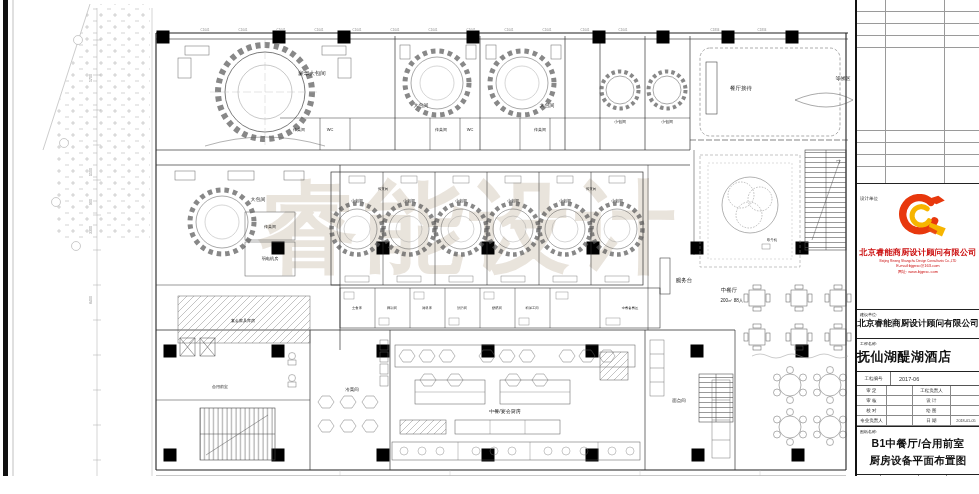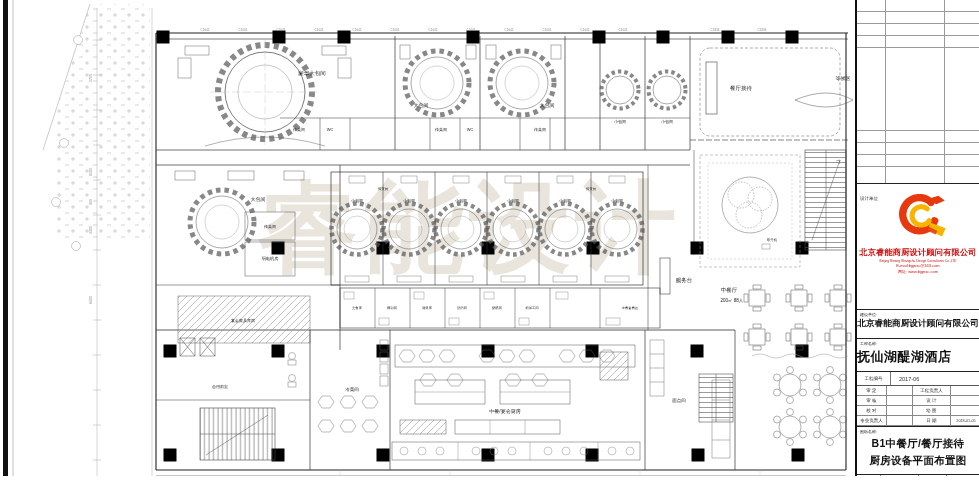--- a/index.html
+++ b/index.html
@@ -550,21 +550,21 @@
     <div class="ac">绘 图</div>
     <div class="ac last"></div>
     <div class="ac">专业负责人</div>
     <div class="ac"></div>
     <div class="ac">日 期</div>
     <div class="ac last dt">2018-01-05</div>
   </div>
 
   <div class="tb-dname">
     <div class="tb-lab">图纸名称:</div>
-    <div class="dname">B1中餐厅/餐厅接待</div>
+    <div class="dname">B1中餐厅/合用前室</div>
     <div class="dname">厨房设备平面布置图</div>
   </div>
 
   <div class="bg">
     <div class="bc">专业</div>
     <div class="bc v">厨房设备</div>
     <div class="bc">图号</div>
     <div class="bc last v">A1</div>
     <div class="bc">单位</div>
     <div class="bc v">mm</div>

